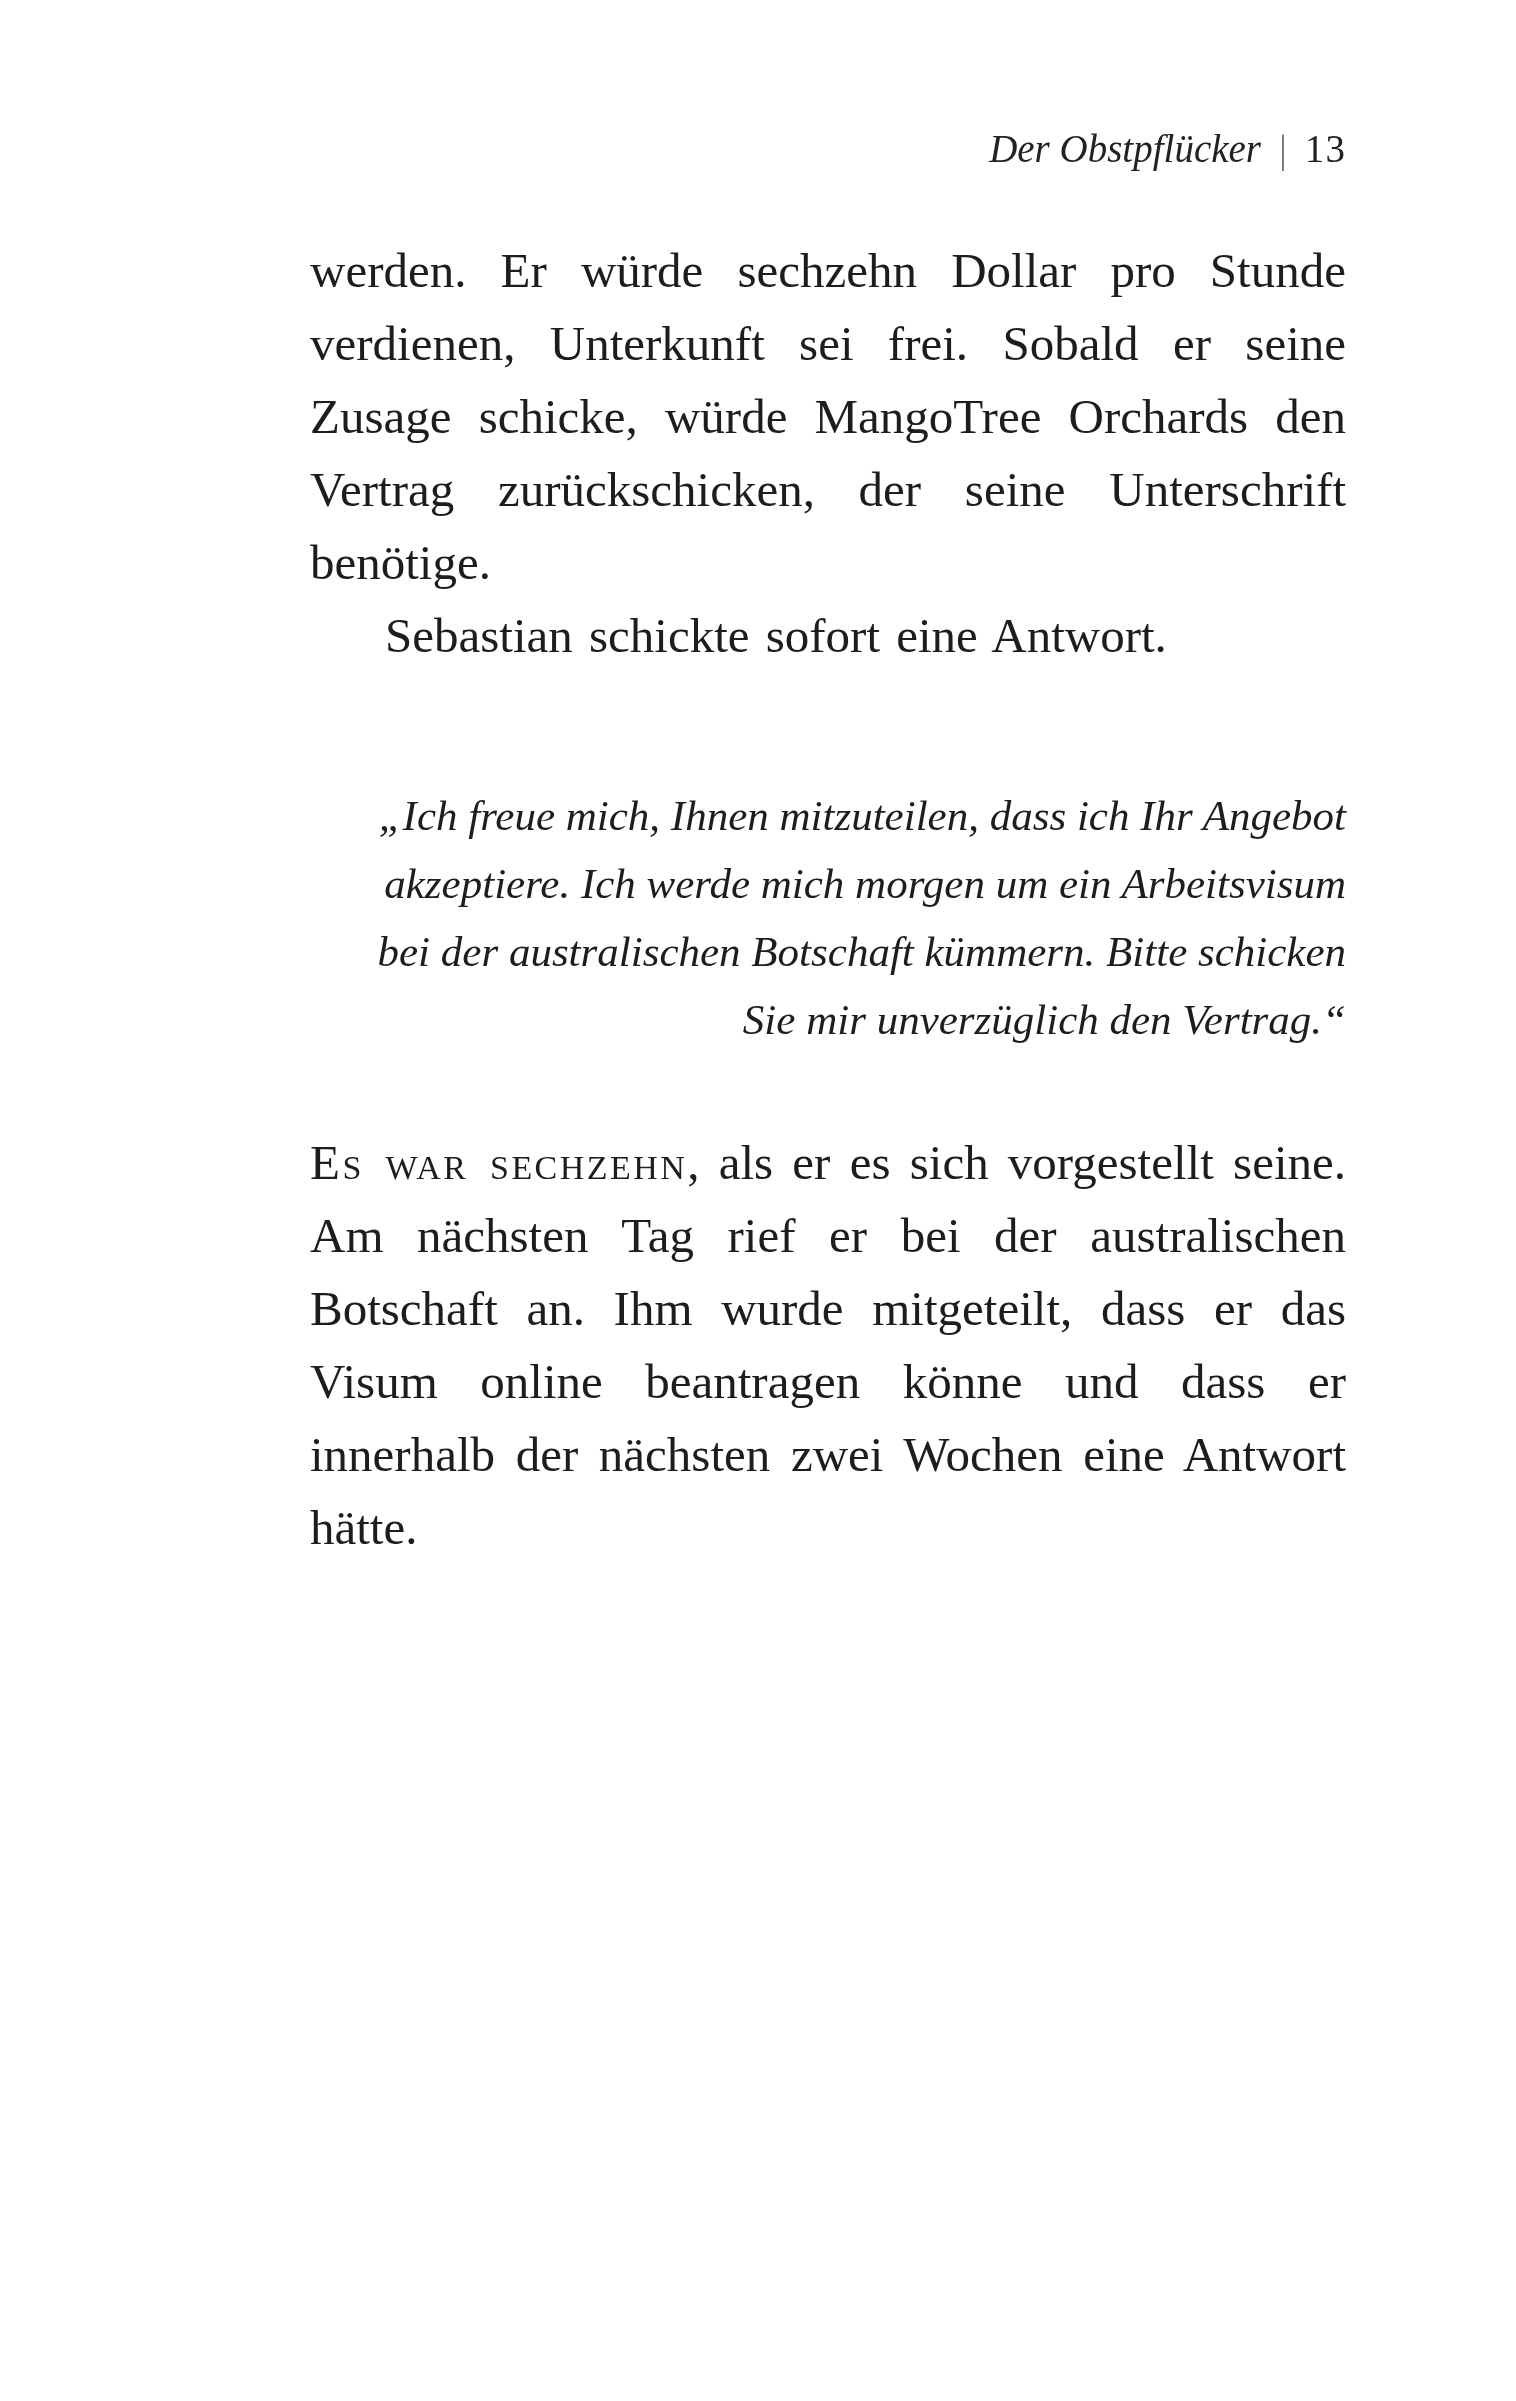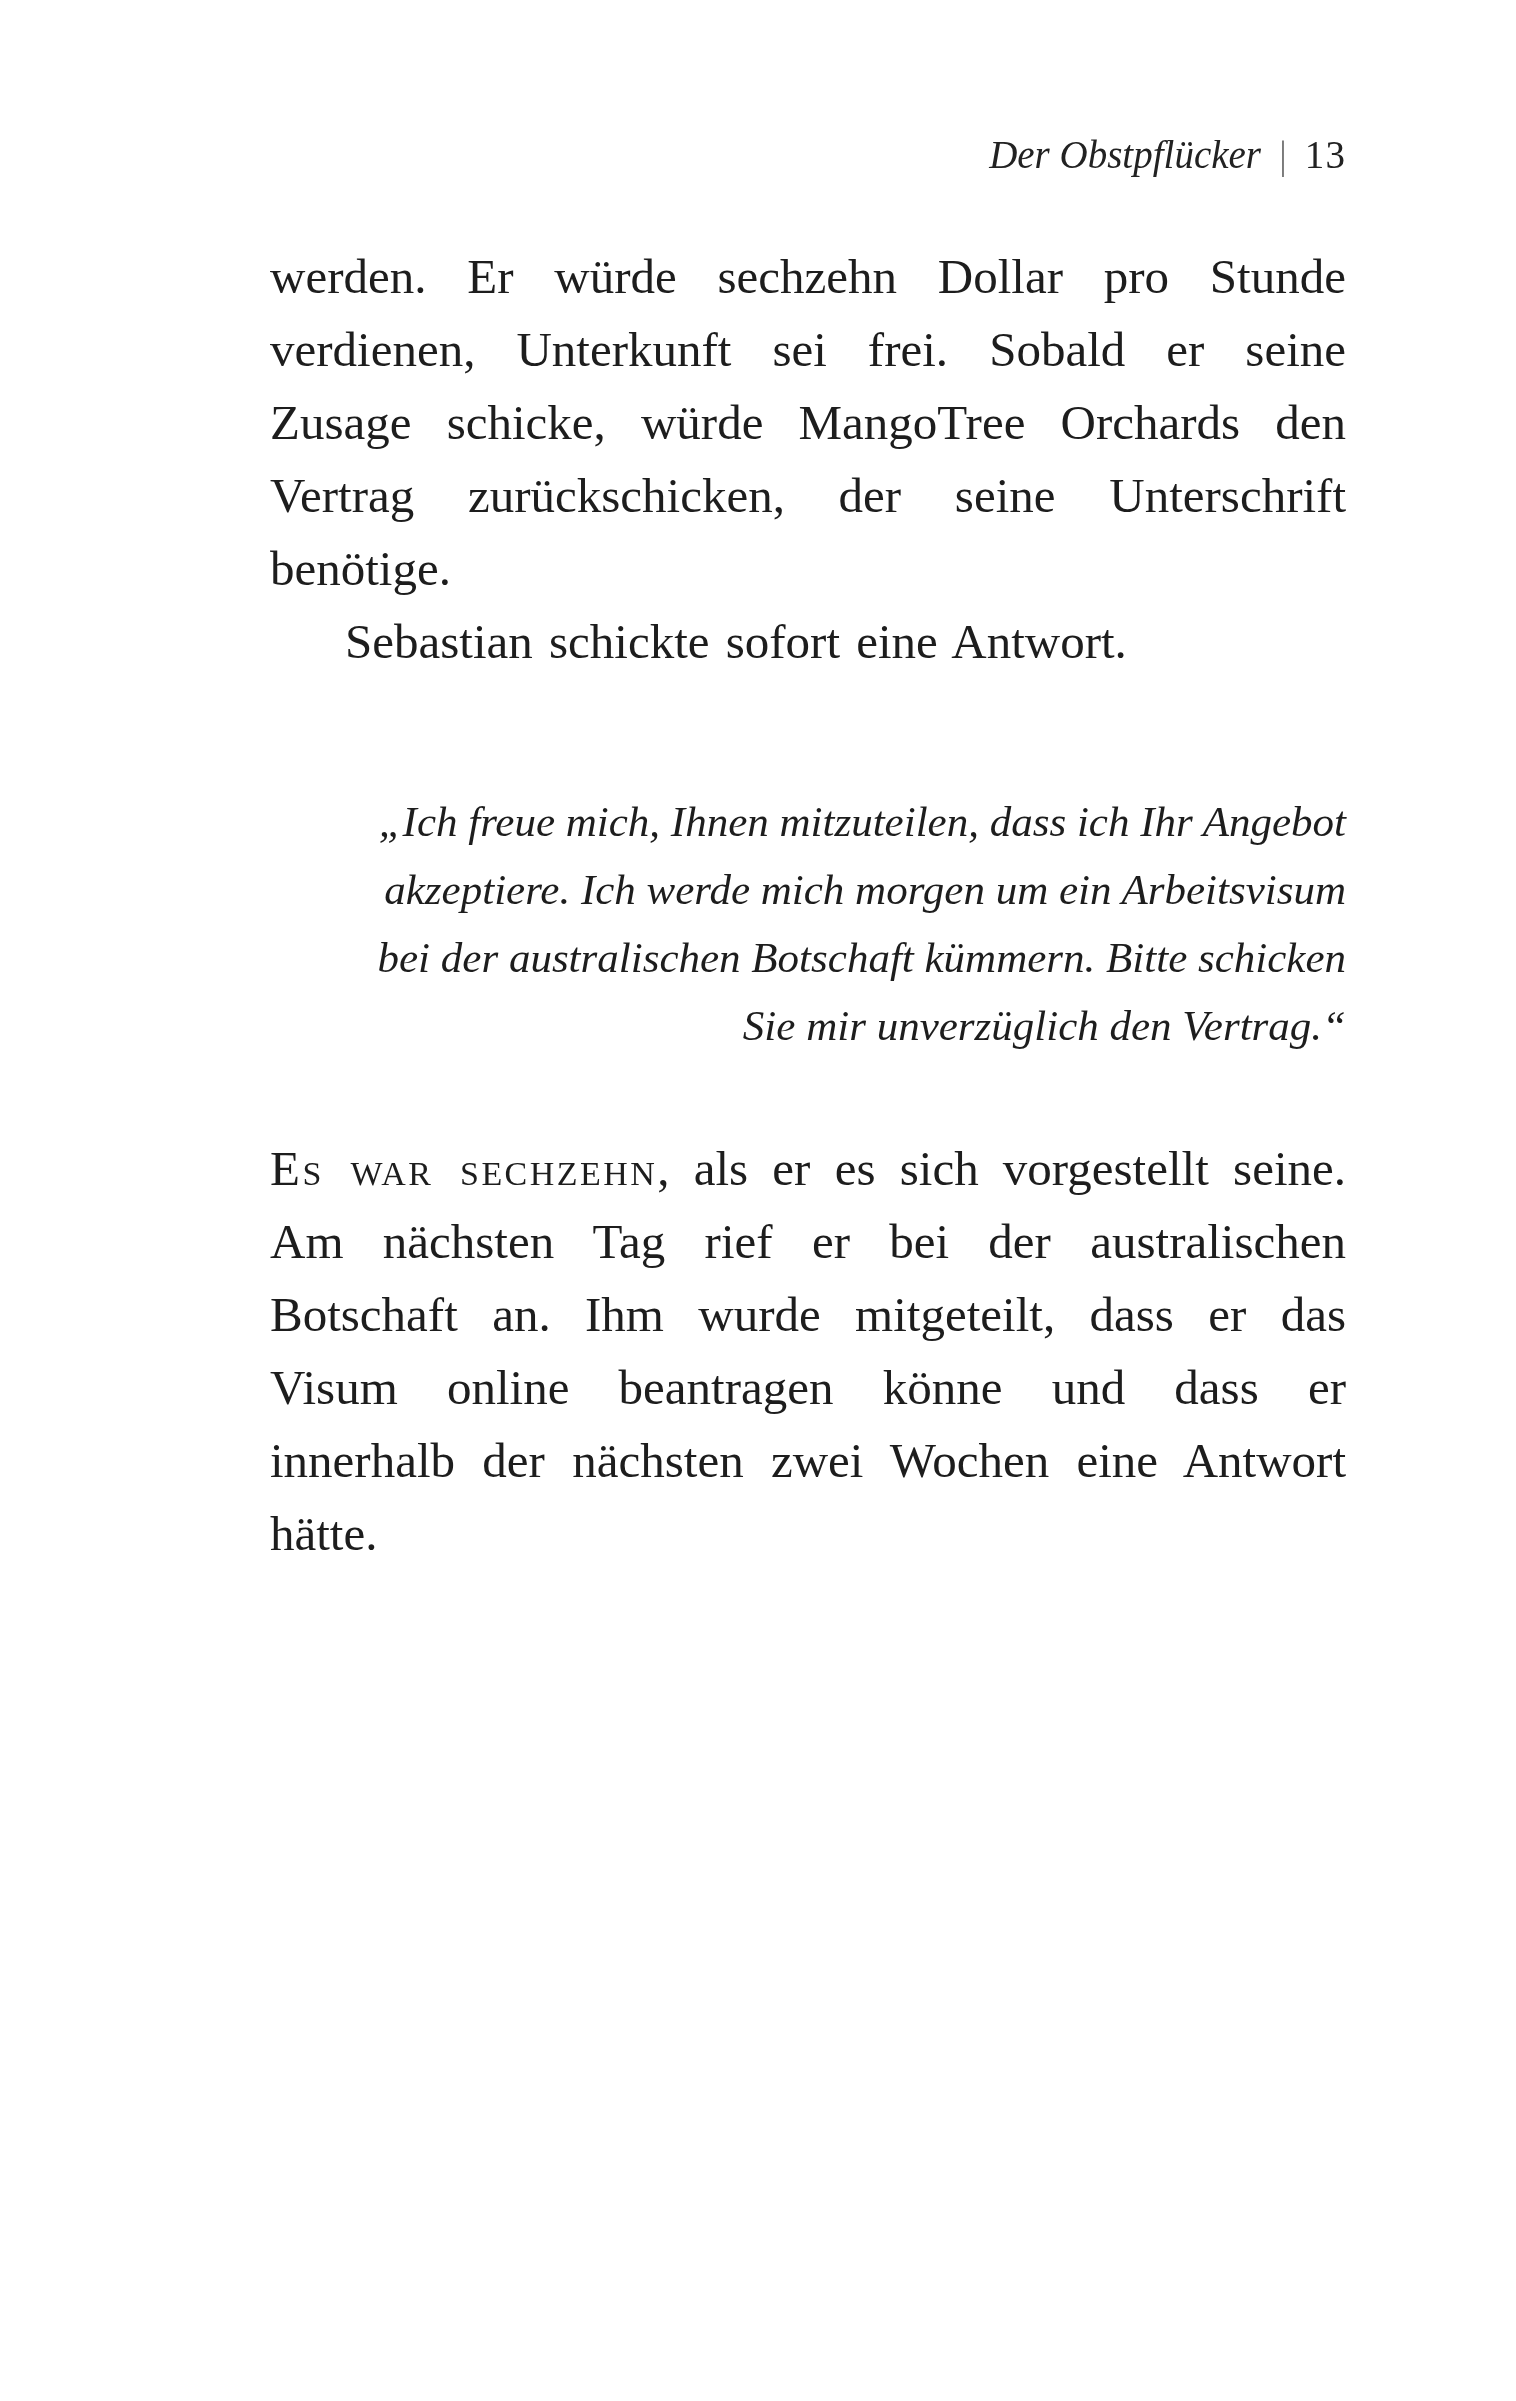--- a/index.html
+++ b/index.html
@@ -12,21 +12,21 @@
     width: 1517px;
     height: 2401px;
     background: #ffffff;
     font-family: "Liberation Serif", "DejaVu Serif", serif;
     color: #1d1d1d;
     overflow: hidden;
   }
   .text-block {
     position: absolute;
     left: 270px;
-    top: 12px;
+    top: 6px;
     width: 1076px;
   }
   .running-header {
     padding-top: 120px;
     text-align: right;
     font-size: 39px;
     line-height: 45px;
     color: #222222;
     white-space: nowrap;
   }
@@ -39,20 +39,21 @@
     color: #444444;
     font-style: normal;
     transform: scaleX(0.7);
   }
   .running-header .page-number {
     font-style: normal;
     letter-spacing: 1.1px;
   }
   .body-copy {
     margin-top: 63px;
+    margin-left: 40px;
   }
   p.body-par {
     margin: 0;
     font-size: 49px;
     line-height: 73px;
     text-align: justify;
     text-justify: inter-word;
     word-spacing: 0.08em;
     hyphens: auto;
     -webkit-hyphens: auto;

